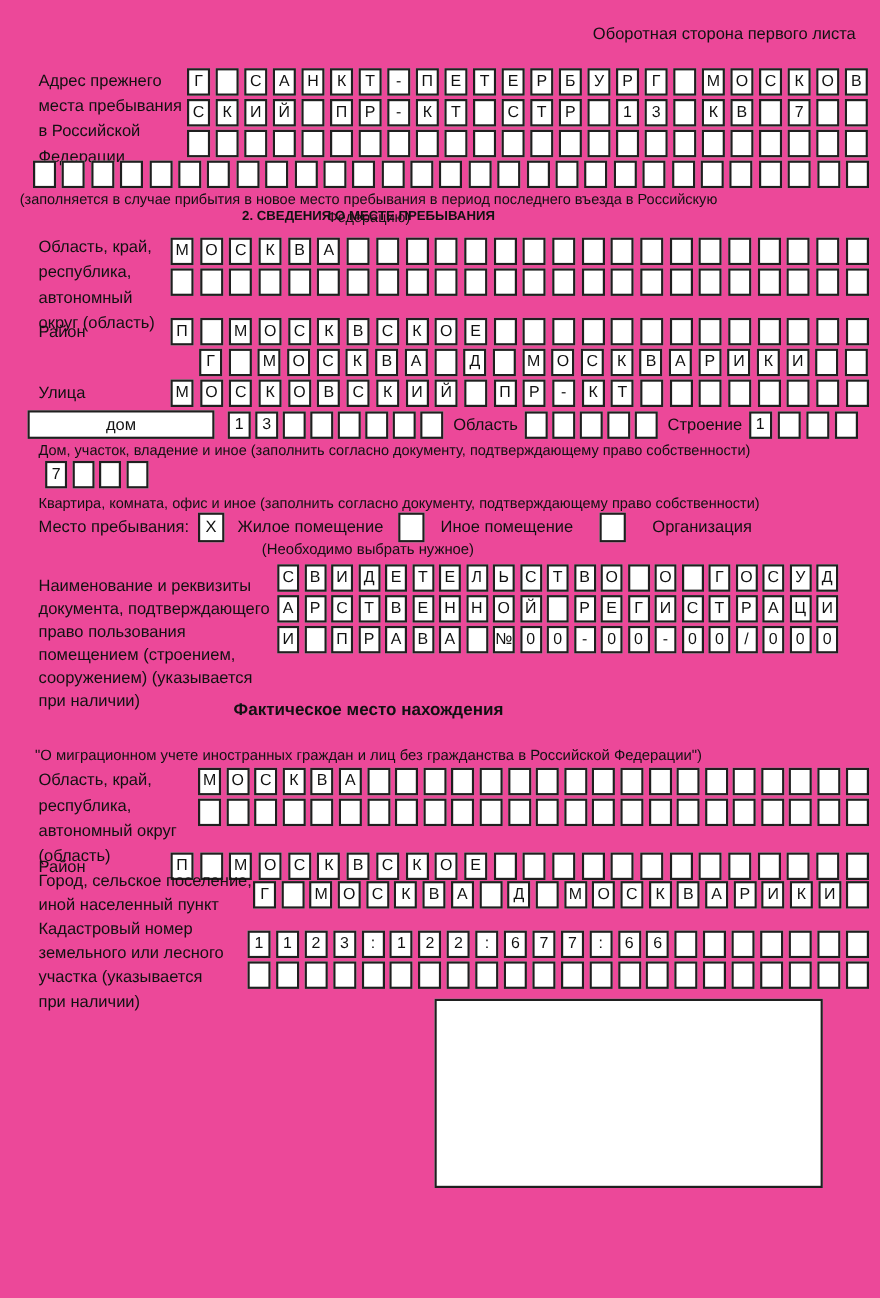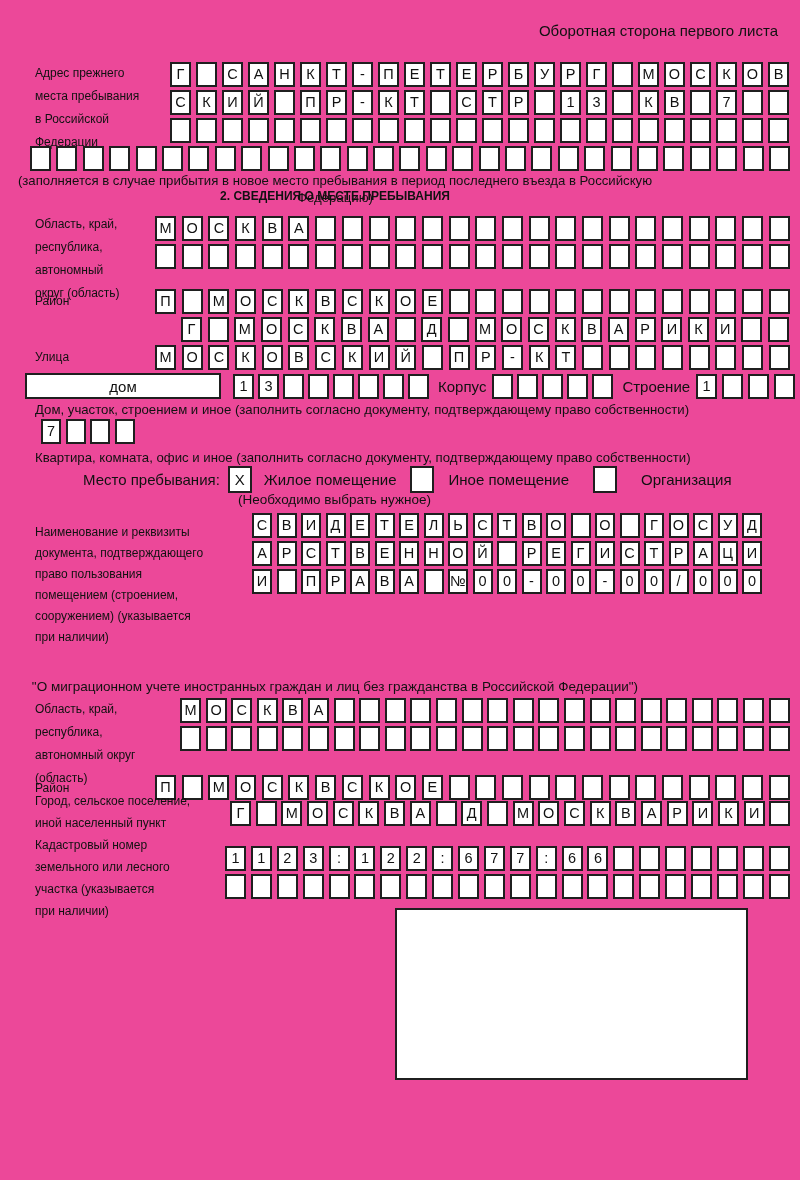--- a/index.html
+++ b/index.html
@@ -1,20 +1,20 @@
 <!DOCTYPE html>
 <html><head>
 <meta charset="utf-8">
 <style>
   html,body{margin:0;padding:0;background:#ffffff;}
   .page{position:relative;width:800px;height:1180px;background:#ec4899;
         font-family:Liberation Sans, sans-serif;color:#111;overflow:hidden;padding-left:36px;}
   .abs{position:absolute;}
-  .label{font-size:12px;line-height:23px;white-space:pre-line;}
-  .inlabel{font-size:15px;white-space:nowrap;align-self:center;margin-left:48px;}
+  .label{font-size:15px;line-height:23px;white-space:pre-line;}
+  .inlabel{font-size:15px;white-space:nowrap;align-self:center;}
   .note{font-size:13.2px;line-height:17px;}
   .center{left:0;width:670px;text-align:center;}
   .right{text-align:right;}
   .bold{font-weight:bold;}
   .cellrow{display:flex;height:25px;}
   .flexrow{display:flex;align-items:center;}
   .cell{flex:none;width:21px;height:25px;box-sizing:border-box;border:2px solid #1f1f1f;
         display:flex;align-items:center;justify-content:center;
         font-size:14.5px;line-height:1;background:#fff;}
   .small .cell{width:20px;}
@@ -281,48 +281,48 @@
       <span class="cell"></span>
       <span class="cell"></span>
       <span class="cell"></span>
       <span class="cell"></span>
       <span class="cell"></span>
       <span class="cell"></span>
       <span class="cell"></span>
     </div>
 
   <div class="abs flexrow" style="left:25px;top:373px;">
-    <span class="bigcell" style="width:196px;">дом</span>
+    <span class="bigcell" style="width:170px;">дом</span>
     <span class="cellrow" style="margin-left:12px;gap:4px;">
         <span class="cell">1</span>
         <span class="cell">3</span>
         <span class="cell"></span>
         <span class="cell"></span>
         <span class="cell"></span>
         <span class="cell"></span>
         <span class="cell"></span>
         <span class="cell"></span>
       </span>
-    <span class="inlabel" style="margin-left:9px;">Корпус</span>
+    <span class="inlabel" style="margin-left:9px;">Область</span>
     <span class="cellrow" style="margin-left:6px;gap:4px;">
         <span class="cell"></span>
         <span class="cell"></span>
         <span class="cell"></span>
         <span class="cell"></span>
         <span class="cell"></span>
       </span>
     <span class="inlabel" style="margin-left:9px;">Строение</span>
     <span class="cellrow" style="margin-left:6px;gap:5px;">
         <span class="cell">1</span>
         <span class="cell"></span>
         <span class="cell"></span>
         <span class="cell"></span>
       </span>
   </div>
-  <div class="abs note" style="left:35px;top:401px;">Дом, участок, строением и иное (заполнить согласно документу, подтверждающему право собственности)</div>
+  <div class="abs note" style="left:35px;top:401px;">Дом, участок, владение и иное (заполнить согласно документу, подтверждающему право собственности)</div>
 
   <div class="abs flexrow" style="left:33px;top:419px;">
     <span class="cellrow small" style="margin-left:8px;gap:4.6px;">
         <span class="cell">7</span>
         <span class="cell"></span>
         <span class="cell"></span>
         <span class="cell"></span>
       </span>
   </div>
   <div class="abs note" style="left:35px;top:449px;">Квартира, комната, офис и иное (заполнить согласно документу, подтверждающему право собственности)</div>
@@ -407,20 +407,21 @@
       <span class="cell">0</span>
       <span class="cell">-</span>
       <span class="cell">0</span>
       <span class="cell">0</span>
       <span class="cell">/</span>
       <span class="cell">0</span>
       <span class="cell">0</span>
       <span class="cell">0</span>
     </div>
 
+  <div class="abs center bold" style="top:637px;font-size:15.5px;">Фактическое место нахождения</div>
   <div class="abs center" style="top:679px;font-size:13.5px;">"О миграционном учете иностранных граждан и лиц без гражданства в Российской Федерации")</div>
 
   <div class="abs label" style="left:35px;top:698px;">Область, край,
 республика,
 автономный округ
 (область)</div>
   <div class="abs cellrow" style="left:180px;top:698px;gap:4.6px;">
       <span class="cell">М</span>
       <span class="cell">О</span>
       <span class="cell">С</span>

